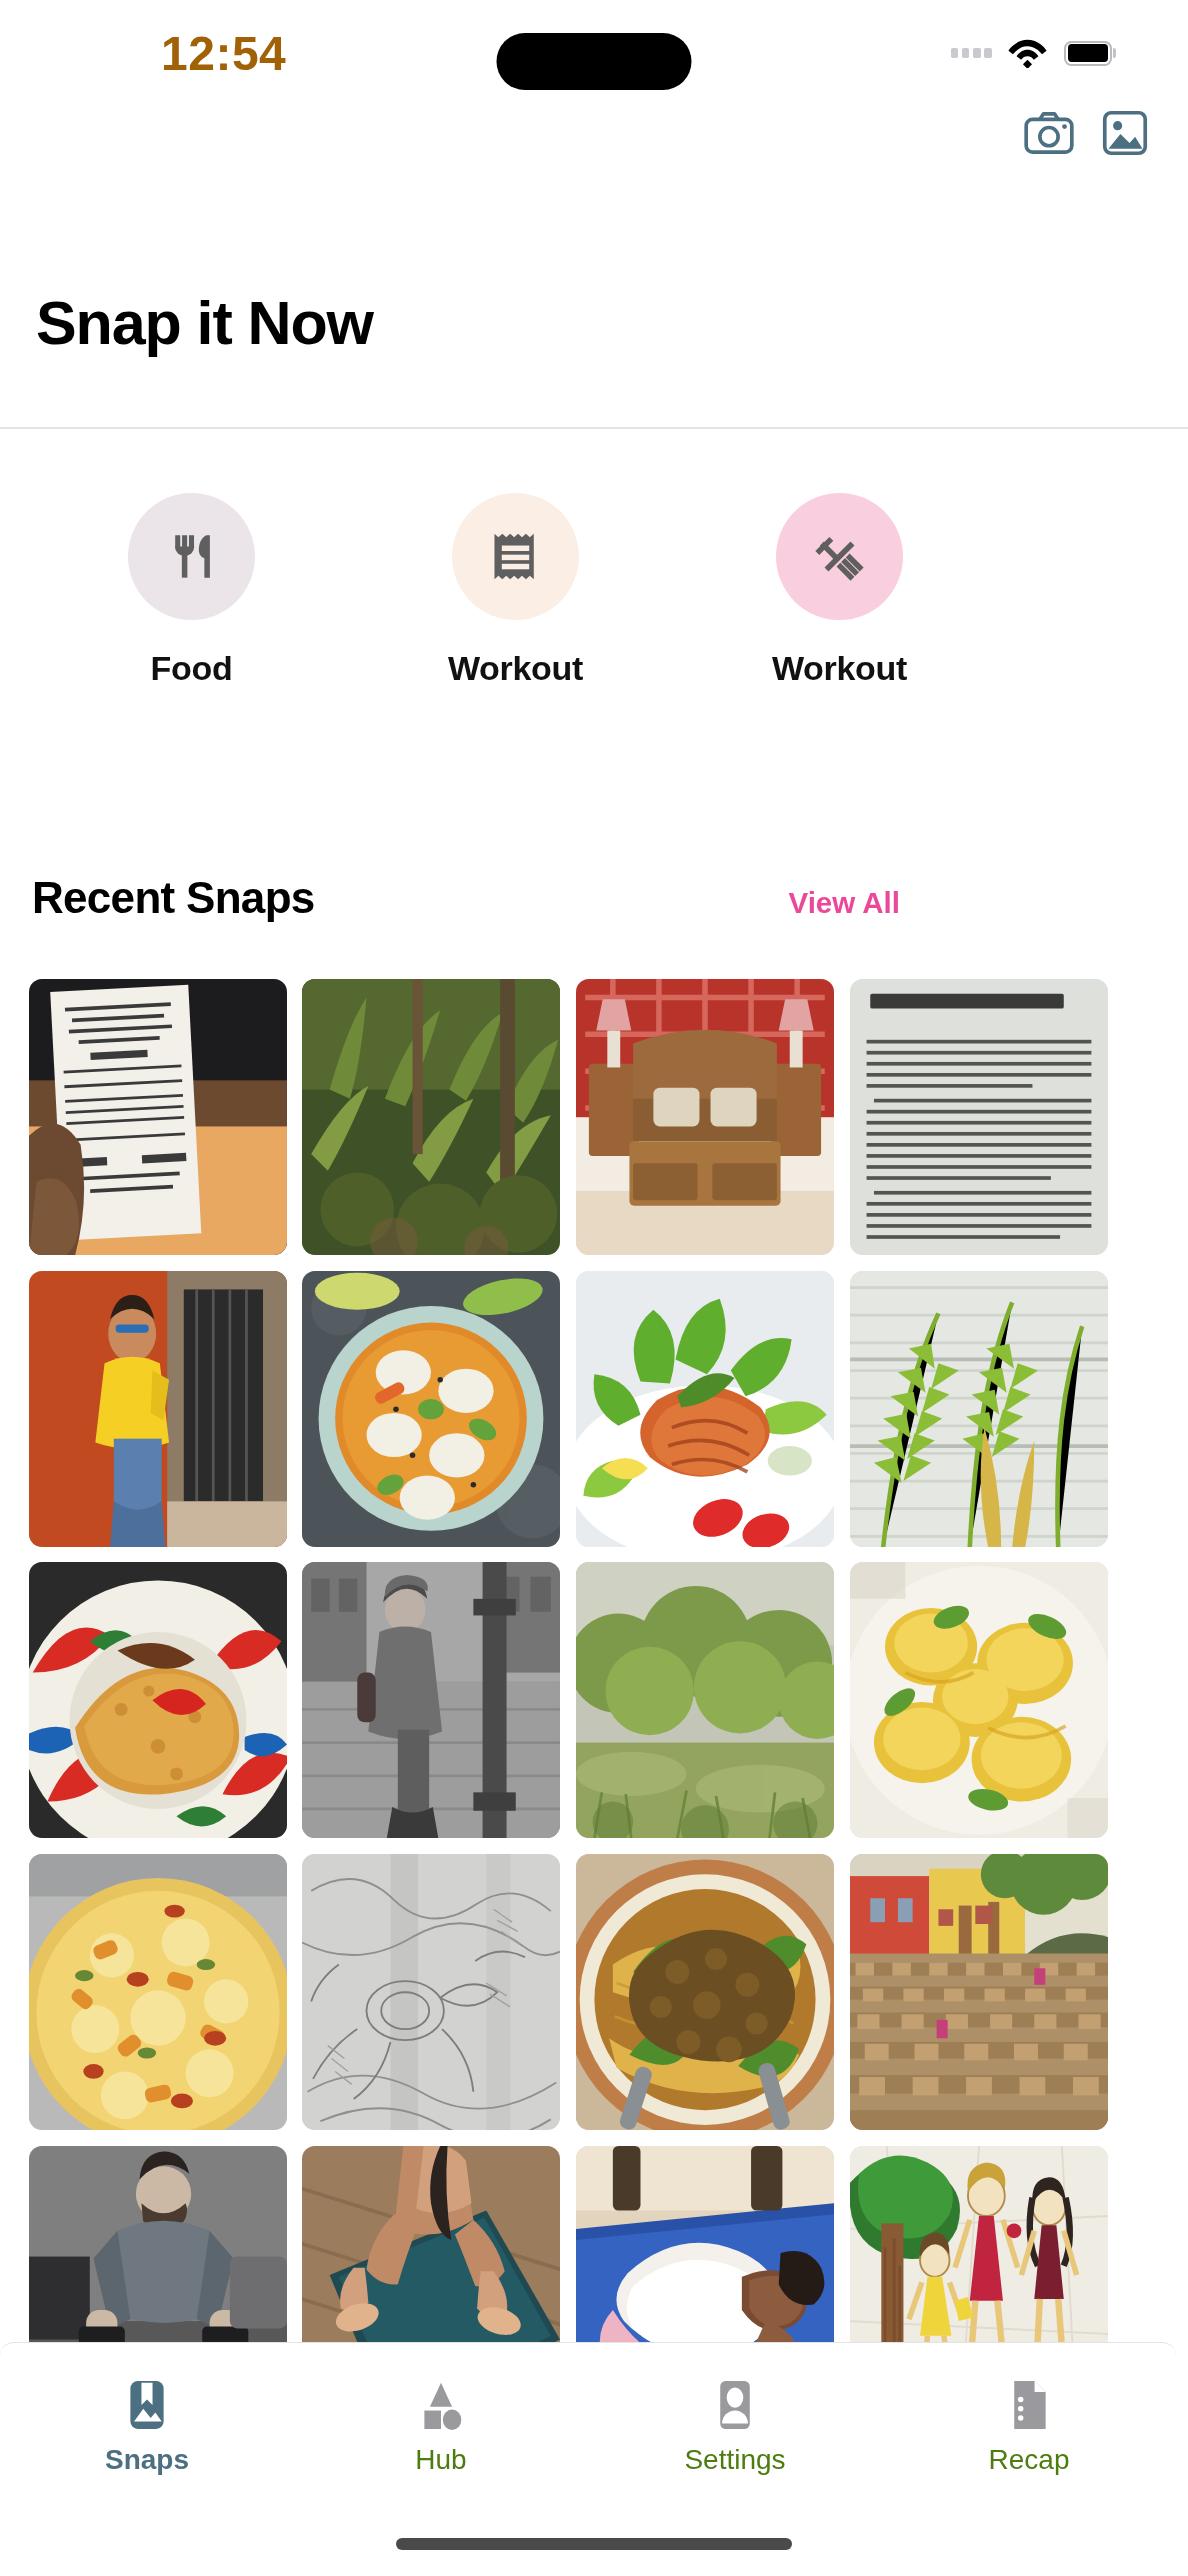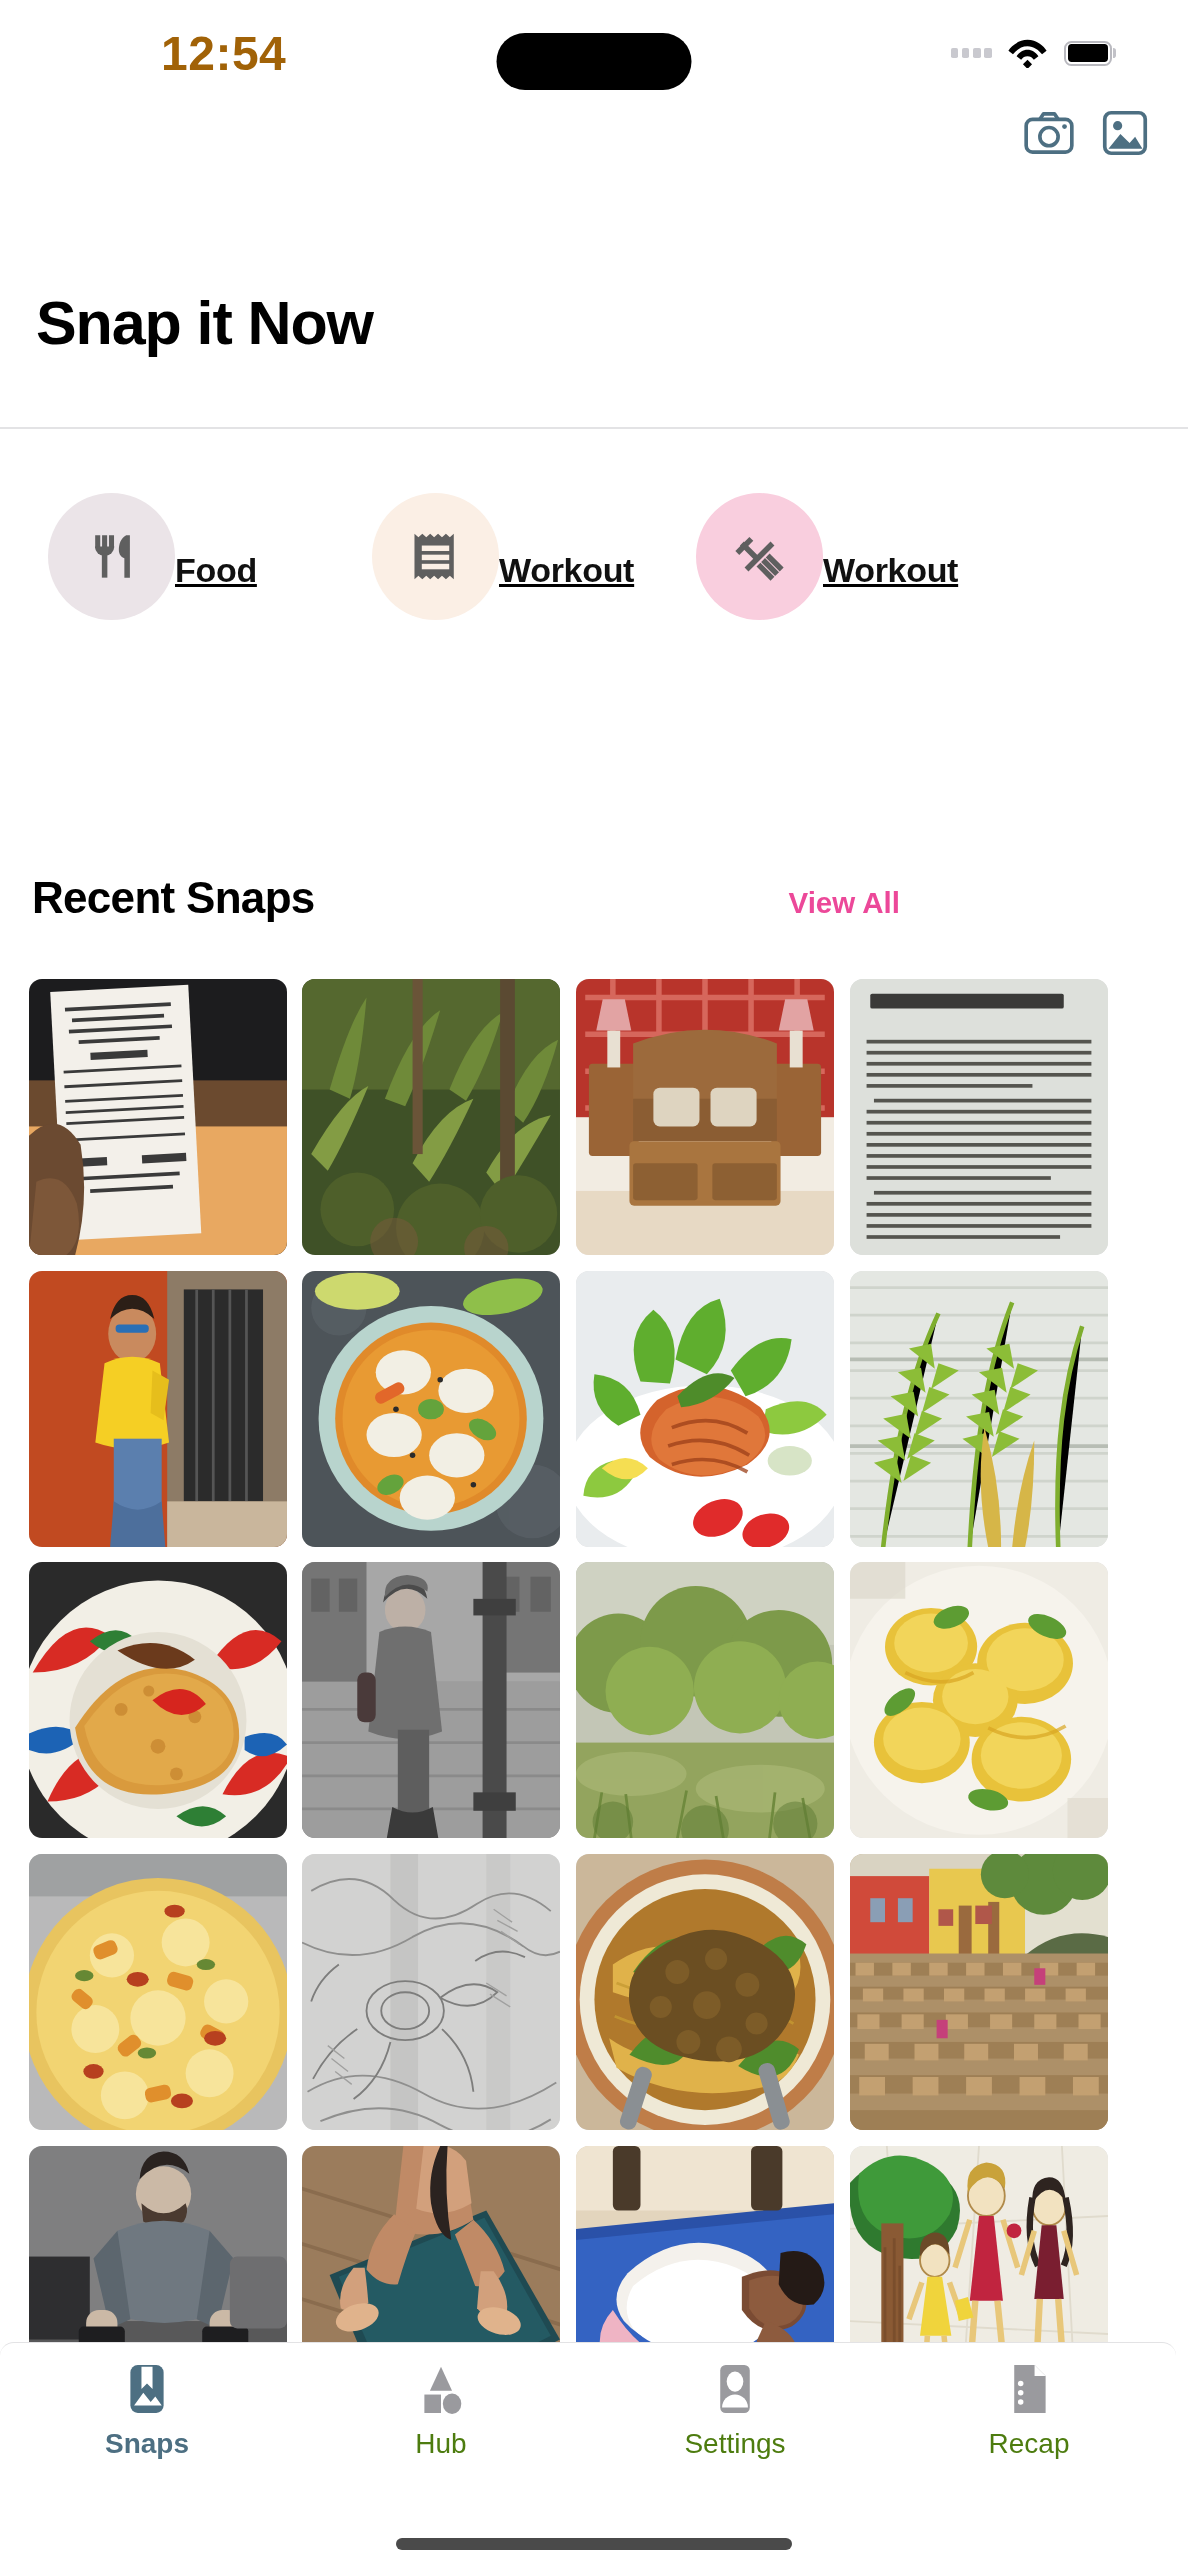--- a/index.html
+++ b/index.html
@@ -59,21 +59,21 @@
   .header-divider {
     position: absolute; left: 0; top: 427px; width: 1188px; height: 1.8px;
     background: #e3e3e5;
   }
 
   
   .categories {
     position: absolute; left: 0; top: 493px; width: 1188px;
     display: flex; padding-left: 48px; gap: 37px;
   }
-  .cat { width: 287px; flex: 0 0 287px; display: flex; align-items: center; text-decoration: underline; }
+  .cat { width: 287px; flex: 0 0 287px; display: flex; flex-direction: column; align-items: center; }
   .cat-circle {
     width: 127px; height: 127px; border-radius: 50%;
     display: flex; align-items: center; justify-content: center;
   }
   .cat-label {
     margin-top: 28.6px; font-size: 34px; font-weight: 700; color: #111;
     letter-spacing: -0.3px; white-space: nowrap;
   }
 
   
@@ -98,21 +98,21 @@
   .tile {
     width: 258px; height: 276px; border-radius: 13px; overflow: hidden;
     position: relative; background: #ddd;
   }
   .tile .art { position: absolute; inset: 0; }
 
   
   .tabbar {
     position: absolute; left: 0; bottom: 0; width: 1176px; height: 234px;
     background: #fff; border-top: 1.8px solid #e3e3e5;
-    display: flex; align-items: flex-start; padding-top: 20px; border-radius: 14px;
+    display: flex; align-items: flex-start; padding-top: 36px; border-radius: 14px;
   }
   .tab { flex: 1; display: flex; flex-direction: column; align-items: center; gap: 13px; }
   .tab-label { font-size: 28px; font-weight: 500; color: #4d7c0f; }
   .tab.active .tab-label { color: #4d6f82; font-weight: 600; }
   .home-indicator {
     position: absolute; bottom: 26px; left: 50%; transform: translateX(-50%);
     width: 396px; height: 12px; background: #4a4a4a; border-radius: 7.4px;
   }
 </style>
 </head>

